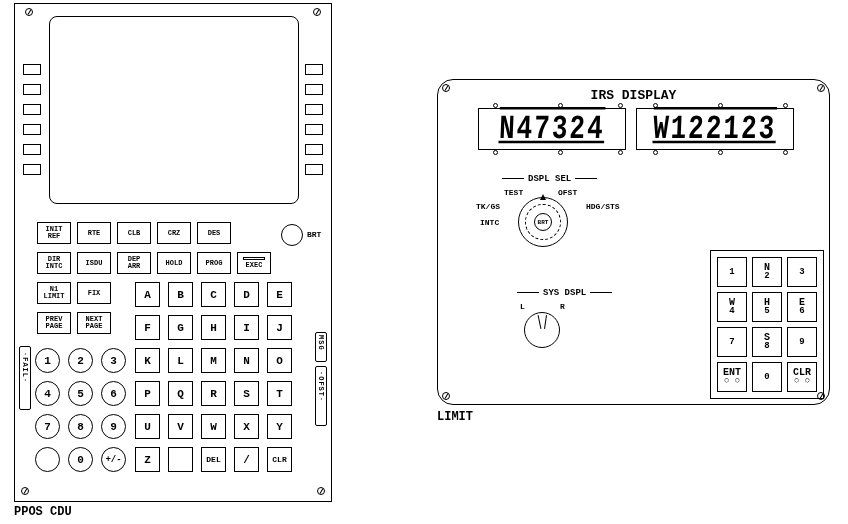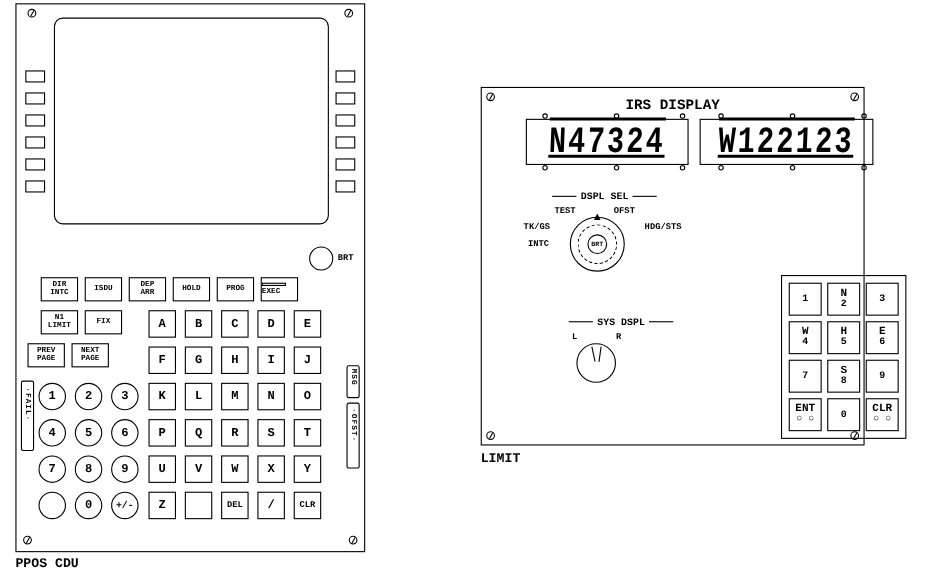--- a/index.html
+++ b/index.html
@@ -7,31 +7,31 @@
   .panel{position:absolute;border:1.5px solid #000;}
   .screw{width:8px;height:8px;border:1px solid #000;border-radius:50%;position:absolute;background:#fff;}
   .screw::after{content:"";position:absolute;top:0;left:3px;width:1px;height:6px;background:#000;transform:rotate(30deg);}
   
   #cdu{left:14px;top:3px;width:318px;height:499px;}
   #cdu-screen{position:absolute;left:34px;top:12px;width:250px;height:188px;border:1.5px solid #000;border-radius:8px;}
   .lsk-col{position:absolute;top:60px;display:flex;flex-direction:column;gap:9px;}
   .lsk{width:18px;height:11px;border:1px solid #000;}
   .fn-row{position:absolute;display:flex;gap:6px;}
   .fn{width:34px;height:22px;border:1px solid #000;display:flex;align-items:center;justify-content:center;font-size:7px;line-height:7px;text-align:center;}
-  .exec{background:#fff;border:1px solid #000;width:34px;height:22px;display:flex;flex-direction:column;align-items:flex-start;justify-content:center;font-size:7px;}
+  .exec{background:#fff;border:1px solid #000;width:34px;height:22px;display:flex;flex-direction:column;align-items:center;justify-content:center;font-size:7px;}
   .exec .bar{width:22px;height:3px;border:1px solid #000;margin-bottom:1px;}
   .letter-row{position:absolute;display:flex;gap:8px;}
   .lkey{width:25px;height:25px;border:1px solid #000;display:flex;align-items:center;justify-content:center;font-size:11px;}
   .num-row{position:absolute;display:flex;gap:8px;}
   .nkey{width:25px;height:25px;border:1.5px solid #000;border-radius:50%;display:flex;align-items:center;justify-content:center;font-size:11px;}
   .vlabel{position:absolute;font-size:7px;line-height:8px;writing-mode:vertical-rl;letter-spacing:1px;}
   .vlabel-box{position:absolute;border:1px solid #000;border-radius:2px;}
   .brt-knob{position:absolute;width:22px;height:22px;border:1px solid #000;border-radius:50%;}
   
-  #isdu{left:437px;top:79px;width:349px;height:326px;}
+  #isdu{left:437px;top:79px;width:393px;height:326px;border-radius:16px;}
   .display-holder{position:absolute;border:1px solid #000;display:flex;align-items:center;justify-content:center;}
   .seg{font-family:"Courier New",monospace;font-size:26px;letter-spacing:2px;transform:scaleY(1.3) skewX(-3deg);}
   .seg span{display:inline-block;text-decoration:overline underline;}
   .tiny-screw{width:5px;height:5px;border:1px solid #000;border-radius:50%;position:absolute;}
   .rotary-outer{position:absolute;width:50px;height:50px;border:1.5px solid #000;border-radius:50%;}
   .rotary-outer::before{content:"";position:absolute;inset:6px;border:1px dashed #000;border-radius:50%;}
   .rotary-inner{position:absolute;inset:15px;border:1px solid #000;border-radius:50%;display:flex;align-items:center;justify-content:center;font-size:6px;}
   .pointer{position:absolute;left:50%;top:-4px;width:0;height:0;border-left:3px solid transparent;border-right:3px solid transparent;border-bottom:6px solid #000;transform:translateX(-50%);}
   .knob2{position:absolute;width:36px;height:36px;border:1.5px solid #000;border-radius:50%;}
   .knob2::before,.knob2::after{content:"";position:absolute;background:#000;width:1px;height:14px;top:2px;}
@@ -69,36 +69,43 @@
       <div class="lsk"></div>
       <div class="lsk"></div>
       <div class="lsk"></div>
       <div class="lsk"></div>
       <div class="lsk"></div>
   </div>
 
   <div class="brt-knob" style="left:266px;top:220px"></div>
   <div style="position:absolute;left:292px;top:226px;font-size:8px">BRT</div>
 
+  <div class="fn-row" style="left:22px;top:218px">
+      <div class="fn">INIT<br>REF</div>
+      <div class="fn">RTE</div>
+      <div class="fn">CLB</div>
+      <div class="fn">CRZ</div>
+      <div class="fn">DES</div>
+    </div>
   <div class="fn-row" style="left:22px;top:248px">
     <div class="fn">DIR<br>INTC</div>
       <div class="fn">ISDU</div>
       <div class="fn">DEP<br>ARR</div>
       <div class="fn">HOLD</div>
       <div class="fn">PROG</div>
     <div class="exec">
         <div class="bar"></div>
         <span>EXEC</span>
       </div>
   </div>
   <div class="fn-row" style="left:22px;top:278px">
       <div class="fn">N1<br>LIMIT</div>
       <div class="fn">FIX</div>
     </div>
-  <div class="fn-row" style="left:10px;top:308px">
+  <div class="fn-row" style="left:22px;top:308px">
       <div class="fn">PREV<br>PAGE</div>
       <div class="fn">NEXT<br>PAGE</div>
     </div>
 
   <div class="letter-row" style="left:120px;top:278px">
       <div class="lkey">A</div>
       <div class="lkey">B</div>
       <div class="lkey">C</div>
       <div class="lkey">D</div>
       <div class="lkey">E</div>

